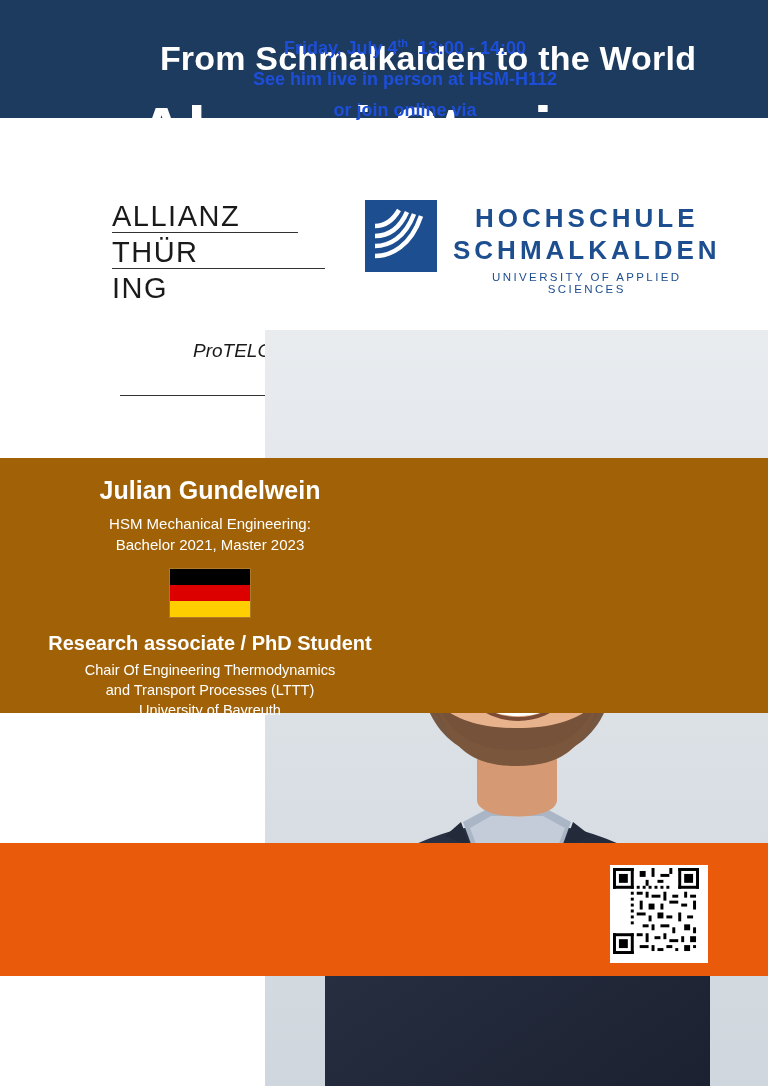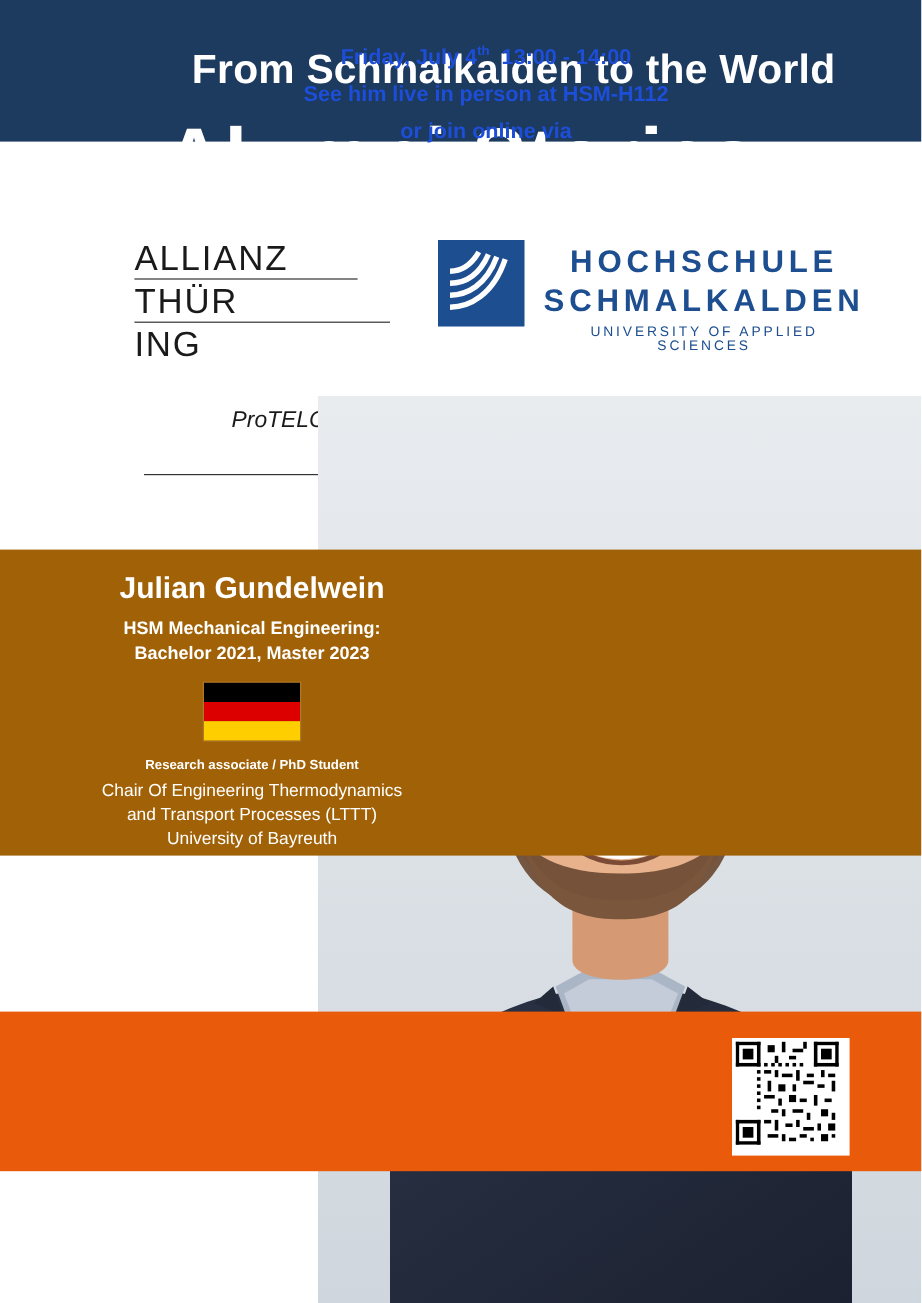--- a/index.html
+++ b/index.html
@@ -154,35 +154,35 @@
     color: #ffffff;
   }
   .info-name {
     margin-top: 18px;
     font-size: 25px;
     font-weight: bold;
   }
   .info-degree {
     margin-top: 8px;
     font-size: 15px;
-    font-weight: bold;
+    font-weight: normal;
     line-height: 21px;
   }
   .flag {
     margin: 13px auto 0 auto;
     width: 80px;
     height: 48px;
     border: 1px solid rgba(255,255,255,0.15);
   }
   .flag .b1 { height: 16px; background: #000000; }
   .flag .b2 { height: 16px; background: #dd0000; }
   .flag .b3 { height: 16px; background: #ffce00; }
   .info-role {
     margin-top: 14px;
-    font-size: 11px;
+    font-size: 20px;
     font-weight: bold;
   }
   .info-org {
     margin-top: 5px;
     font-size: 14.5px;
     line-height: 20px;
   }
 
   
   .orange-band {

